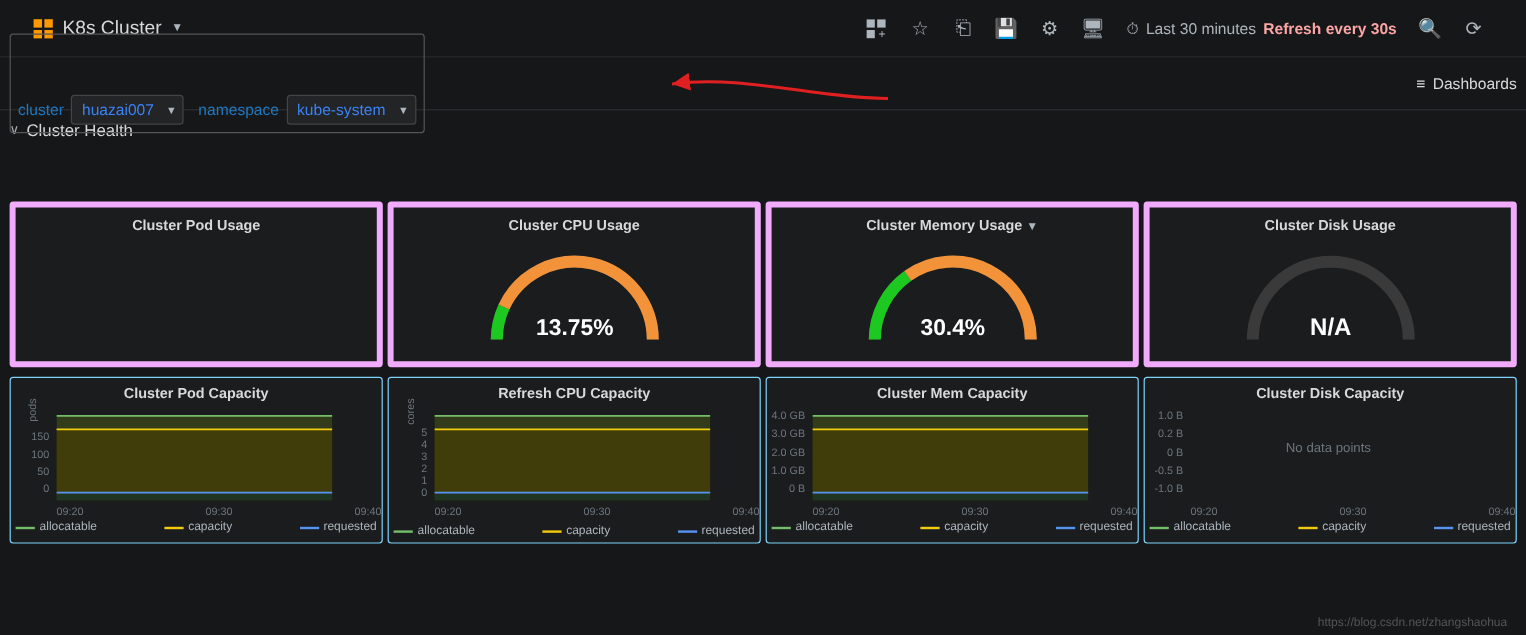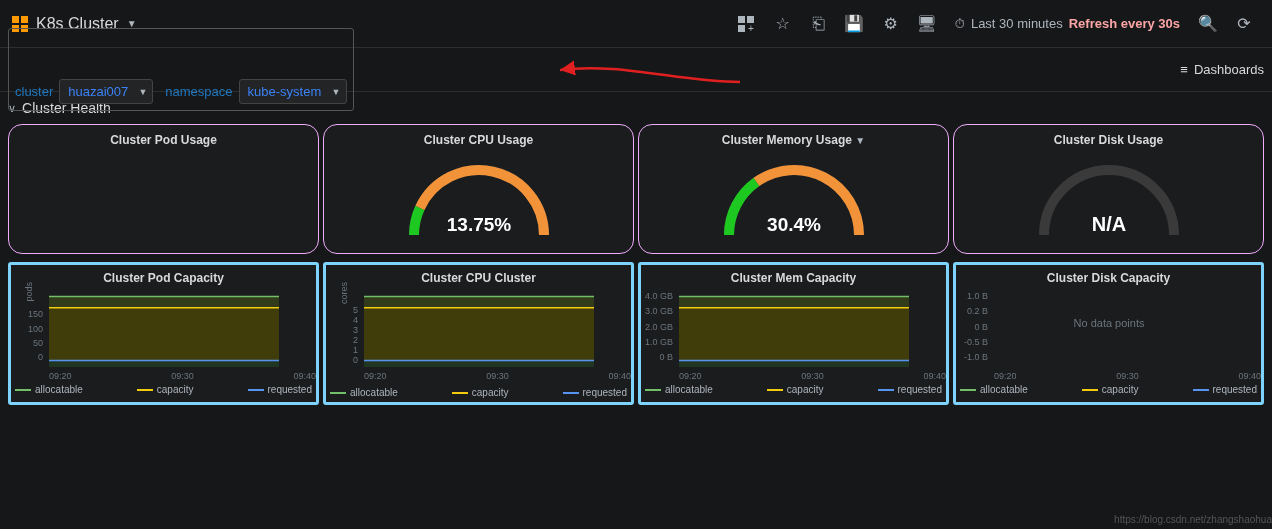--- a/index.html
+++ b/index.html
@@ -13,21 +13,21 @@
       overflow: hidden;
     }
 
     
     .topbar {
       display: flex;
       align-items: center;
       background: #161719;
       border-bottom: 1px solid #2c2e30;
       height: 48px;
-      padding: 0 12px;
+      padding: 0 28px;
     }
     .topbar-logo {
       display: flex;
       align-items: center;
       gap: 8px;
       margin-right: 16px;
     }
     .grid-icon {
       display: grid;
       grid-template-columns: 1fr 1fr;
@@ -160,23 +160,24 @@
     .dashboard-grid {
       display: grid;
       grid-template-columns: repeat(4, 1fr);
       gap: 4px;
       padding: 4px 8px;
     }
 
     
     .panel {
       background: #1a1c1e;
-      border: 1px solid #f0abfc;
-      border-radius: 14px;
+      border: 5px solid #f0abfc;
+      border-radius: 3px;
       overflow: hidden;
+      margin-top: 44px;
     }
     .panel-title {
       text-align: center;
       padding: 8px 4px 4px;
       font-size: 12px;
       font-weight: 600;
       color: #d8d9da;
     }
     .gauge-container {
       display: flex;
@@ -186,21 +187,21 @@
       position: relative;
     }
     .gauge-svg {
       width: 160px;
       height: 90px;
     }
 
     
     .chart-panel {
       background: #1a1c1e;
-      border: 3px solid #7dd3fc;
+      border: 1px solid #7dd3fc;
       border-radius: 3px;
       overflow: hidden;
     }
     .chart-title {
       text-align: center;
       padding: 6px 4px 2px;
       font-size: 12px;
       font-weight: 600;
       color: #d8d9da;
     }
@@ -238,21 +239,21 @@
     }
     .legend-line {
       width: 16px;
       height: 2px;
     }
 
     
     .watermark {
       position: fixed;
       bottom: 4px;
-      right: 0;
+      right: 16px;
       font-size: 10px;
       color: #555;
       padding-left: 24px;
     }
   </style>
 </head>
 <body>
 
 <div class="topbar">
   <div class="topbar-logo">
@@ -426,21 +427,21 @@
     </div>
 
     <div class="legend-item">
       <div class="legend-line" style="background:#5794f2;"></div>
       <span>requested</span>
     </div>
 
     </div>
   </div>
     <div class="chart-panel">
-    <div class="chart-title">Cluster CPU Cluster</div>
+    <div class="chart-title">Refresh CPU Capacity</div>
     <div class="chart-area">
       <div class="y-axis">
         <div style="font-size:9px;color:#6c757d;transform:rotate(-90deg);transform-origin:center;margin-bottom:4px;">cores</div>
         <div>5</div>
           <div>4</div>
           <div>3</div>
           <div>2</div>
           <div>1</div>
           <div>0</div>
       </div>

